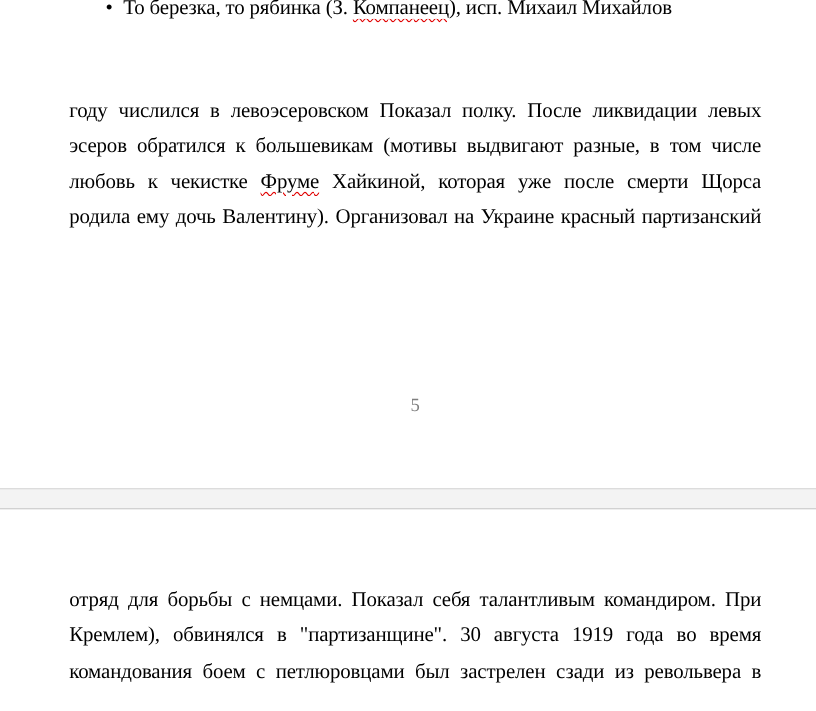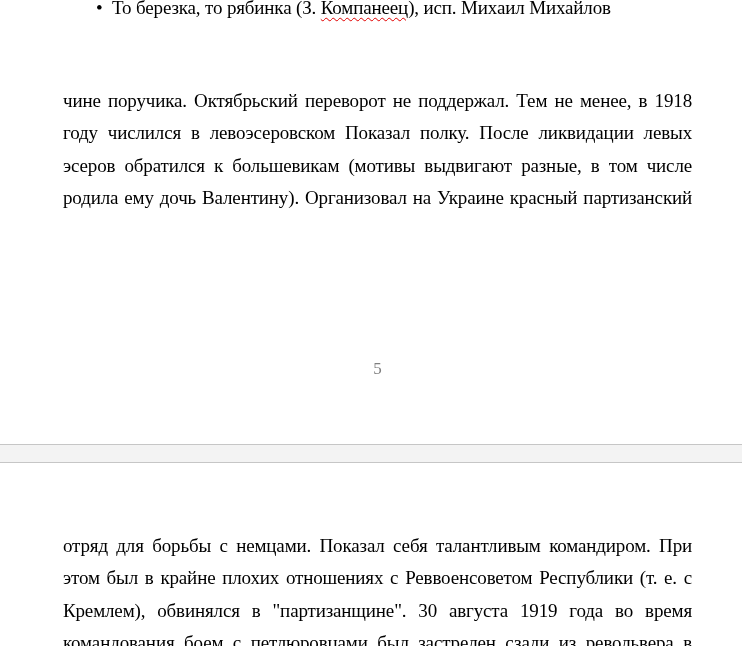--- a/index.html
+++ b/index.html
@@ -91,42 +91,41 @@
     <div class="block bullet-block">
       <div class="line bullet-line">
         <span class="bullet-glyph">•</span><span>То березка, то рябинка (З. </span><span class="misspell">Компанеец</span><span>), исп. Михаил Михайлов</span>
       </div>
     </div>
 
     <div class="block body-block">
       <div>
       </div>
       <div>
-        <div class="line jline">чине поручика. Октябрьский переворот не поддержал. Тем не менее, в 1918</div>
         <div class="line jline">году числился в левоэсеровском Показал полку. После ликвидации левых</div>
         <div class="line jline">эсеров обратился к большевикам (мотивы выдвигают разные, в том числе</div>
+        <div class="line jline"><span>любовь к чекистке </span><span class="misspell">Фруме</span><span> Хайкиной, которая уже после смерти Щорса</span></div>
         <div class="line jline">родила ему дочь Валентину). Организовал на Украине красный партизанский</div>
       </div>
     </div>
 
   </div>
 
   <div class="page-number-wrap">
     <span class="page-number">5</span>
   </div>
 </div>
 
 <div class="page-edge edge-bottom"></div>
 <div class="page-gap"></div>
 <div class="page-edge edge-top"></div>
 
 <div class="page page2">
   <div class="col">
     <div class="block page2-block">
       <div>
         <div class="line jline">отряд для борьбы с немцами. Показал себя талантливым командиром. При</div>
-        <div class="line jline">этом был в крайне плохих отношениях с Реввоенсоветом Республики (т. е. с</div>
         <div class="line jline">Кремлем), обвинялся в "партизанщине". 30 августа 1919 года во время</div>
         <div class="line jline">командования боем с петлюровцами был застрелен сзади из револьвера в</div>
       </div>
     </div>
   </div>
 </div>
 
 </body></html>

